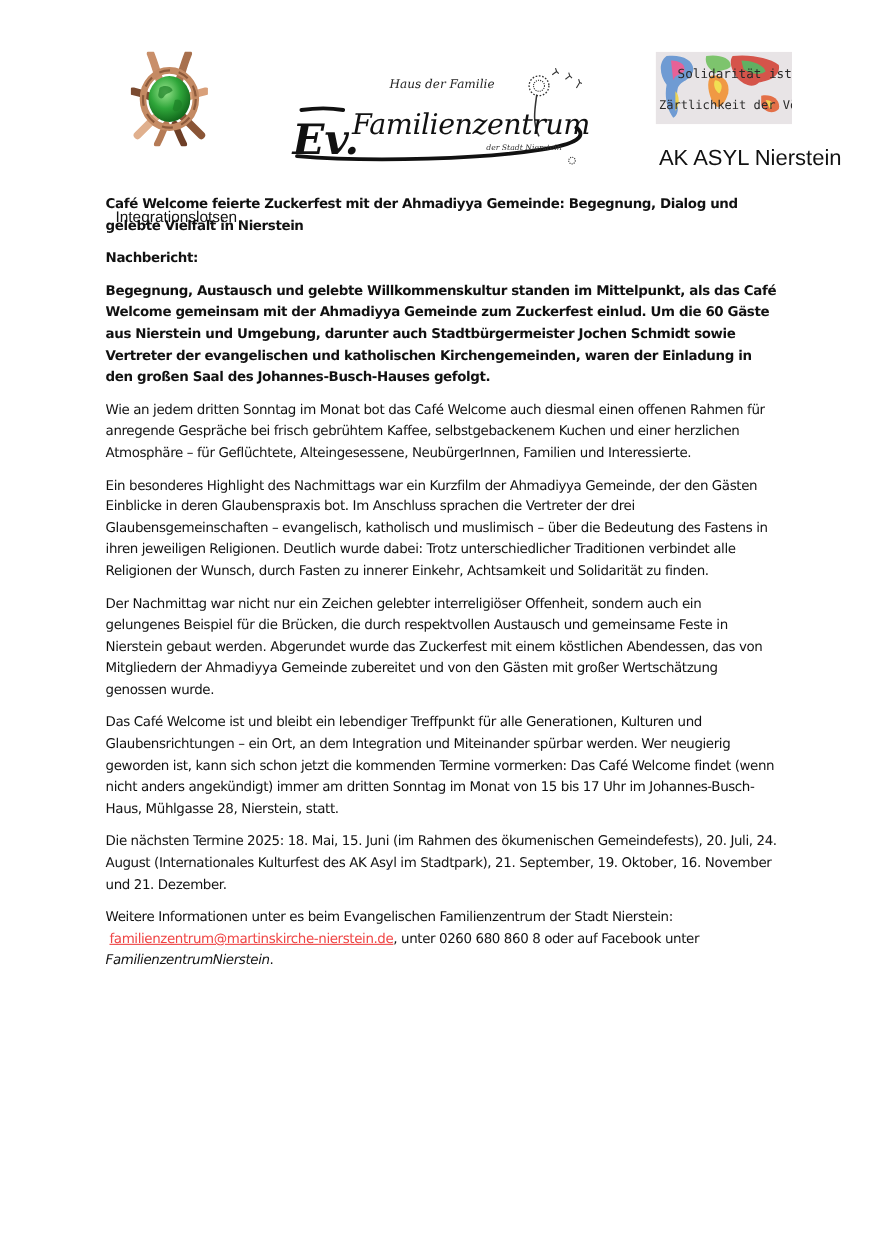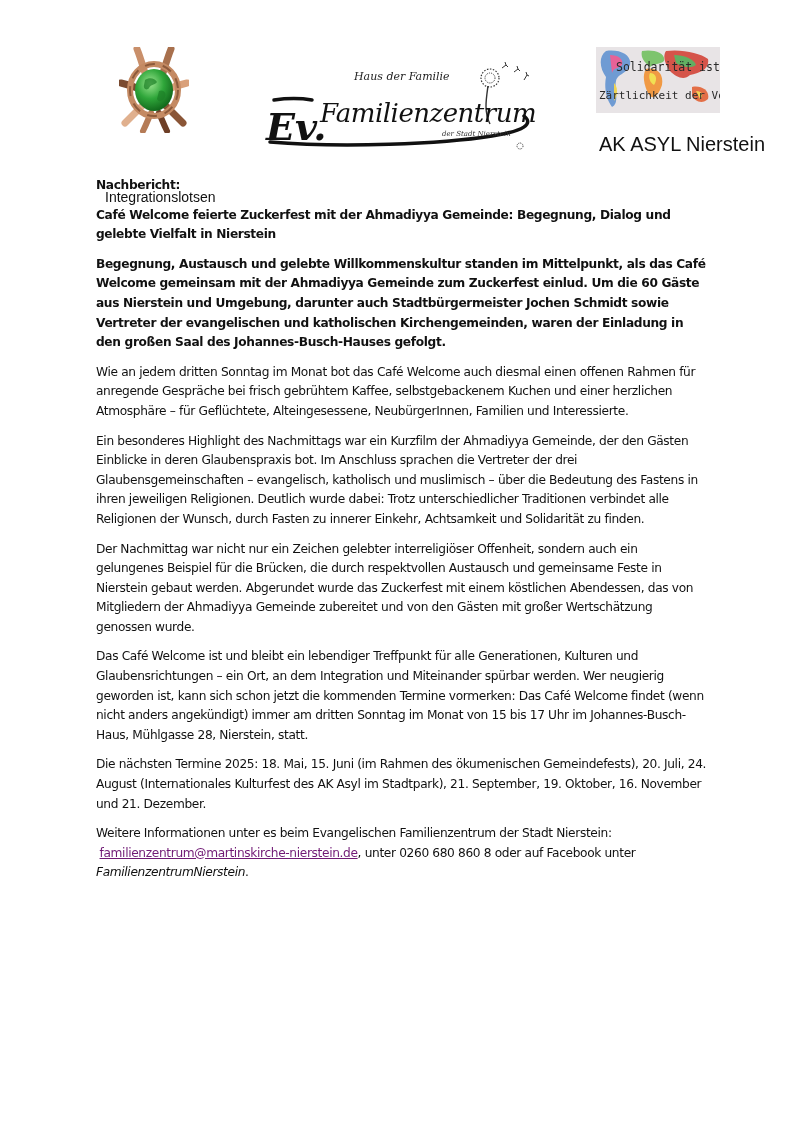--- a/index.html
+++ b/index.html
@@ -17,21 +17,21 @@
     .logo-right-caption { position: absolute; left: 599px; top: 133px; font-size: 20px; color: #111; }
 
     
     .content {
       position: absolute; left: 96px; top: 176px; width: 612px;
       font-family: "DejaVu Sans", sans-serif; font-size: 12.2px; line-height: 19.6px;
       color: #111; letter-spacing: -0.35px;
     }
     .content p { margin: 0 0 10px 0; }
     .bold { font-weight: bold; }
-    a.link { color: #701a75; }
+    a.link { color: #ef4444; }
     .italic { font-style: italic; text-align: right; }
   </style>
 </head>
 <body>
 
 <div class="page">
 
   <div class="logo-left">
     <svg width="70" height="86" viewBox="0 0 70 86">
       <rect width="70" height="86" fill="#fff"></rect>
@@ -105,22 +105,22 @@
         <path d="M96 40 C106 38, 114 44, 112 52 C106 58, 98 54, 96 48 Z" fill="#e35b2c"></path>
         <path d="M100 44 C106 44, 108 48, 104 52 Z" fill="#f3d13a"></path>
       </g>
       <text x="20" y="24" font-family="DejaVu Sans Mono, monospace" font-size="11.5" fill="#2a2a2a">Solidarität ist die</text>
       <text x="3" y="52" font-family="DejaVu Sans Mono, monospace" font-size="11" fill="#2a2a2a">Zärtlichkeit der Völker</text>
     </svg>
   </div>
   <div class="logo-right-caption">AK ASYL Nierstein</div>
 
   <div class="content">
+    <p class="bold">Café Welcome feierte Zuckerfest mit der Ahmadiyya Gemeinde: Begegnung, Dialog und gelebte Vielfalt in Nierstein</p>
     <p class="bold">Nachbericht:</p>
-    <p class="bold">Café Welcome feierte Zuckerfest mit der Ahmadiyya Gemeinde: Begegnung, Dialog und gelebte Vielfalt in Nierstein</p>
     <p class="bold">Begegnung, Austausch und gelebte Willkommenskultur standen im Mittelpunkt, als das Café Welcome gemeinsam mit der Ahmadiyya Gemeinde zum Zuckerfest einlud. Um die 60 Gäste aus Nierstein und Umgebung, darunter auch Stadtbürgermeister Jochen Schmidt sowie Vertreter der evangelischen und katholischen Kirchengemeinden, waren der Einladung in den großen Saal des Johannes-Busch-Hauses gefolgt.</p>
     <p>Wie an jedem dritten Sonntag im Monat bot das Café Welcome auch diesmal einen offenen Rahmen für anregende Gespräche bei frisch gebrühtem Kaffee, selbstgebackenem Kuchen und einer herzlichen Atmosphäre – für Geflüchtete, Alteingesessene, NeubürgerInnen, Familien und Interessierte.</p>
     <p>Ein besonderes Highlight des Nachmittags war ein Kurzfilm der Ahmadiyya Gemeinde, der den Gästen Einblicke in deren Glaubenspraxis bot. Im Anschluss sprachen die Vertreter der drei Glaubensgemeinschaften – evangelisch, katholisch und muslimisch – über die Bedeutung des Fastens in ihren jeweiligen Religionen. Deutlich wurde dabei: Trotz unterschiedlicher Traditionen verbindet alle Religionen der Wunsch, durch Fasten zu innerer Einkehr, Achtsamkeit und Solidarität zu finden.</p>
     <p>Der Nachmittag war nicht nur ein Zeichen gelebter interreligiöser Offenheit, sondern auch ein gelungenes Beispiel für die Brücken, die durch respektvollen Austausch und gemeinsame Feste in Nierstein gebaut werden. Abgerundet wurde das Zuckerfest mit einem köstlichen Abendessen, das von Mitgliedern der Ahmadiyya Gemeinde zubereitet und von den Gästen mit großer Wertschätzung genossen wurde.</p>
     <p>Das Café Welcome ist und bleibt ein lebendiger Treffpunkt für alle Generationen, Kulturen und Glaubensrichtungen – ein Ort, an dem Integration und Miteinander spürbar werden. Wer neugierig geworden ist, kann sich schon jetzt die kommenden Termine vormerken: Das Café Welcome findet (wenn nicht anders angekündigt) immer am dritten Sonntag im Monat von 15 bis 17 Uhr im Johannes-Busch-Haus, Mühlgasse 28, Nierstein, statt.</p>
     <p>Die nächsten Termine 2025: 18. Mai, 15. Juni (im Rahmen des ökumenischen Gemeindefests), 20. Juli, 24. August (Internationales Kulturfest des AK Asyl im Stadtpark), 21. September, 19. Oktober, 16. November und 21. Dezember.</p>
     <p>
       <span>Weitere Informationen unter es beim Evangelischen Familienzentrum der Stadt Nierstein:</span><br>
       &nbsp;<a class="link" href="#">familienzentrum@martinskirche-nierstein.de</a><span>, unter 0260 680 860 8 oder auf Facebook unter</span><br>
       <span class="italic">FamilienzentrumNierstein</span><span>.</span>

